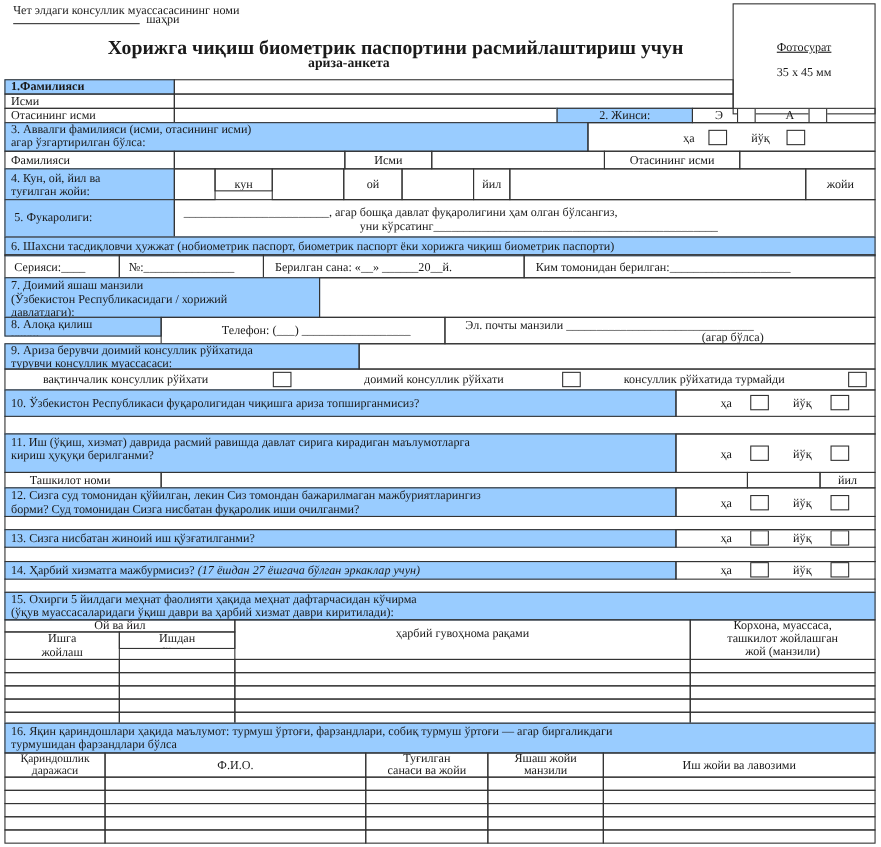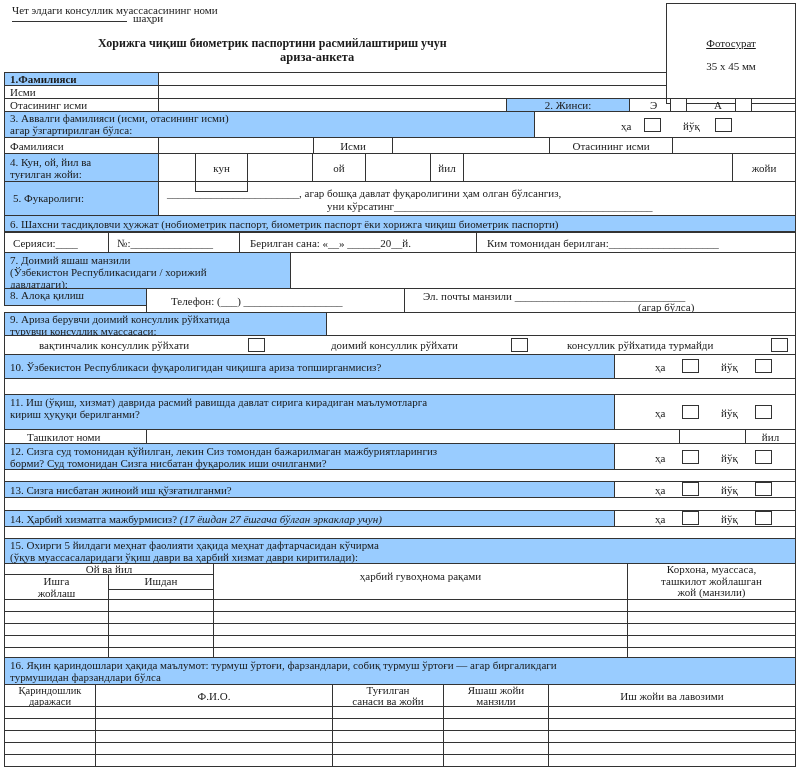--- a/index.html
+++ b/index.html
@@ -14,21 +14,21 @@
   .cb { position: absolute; width: 17px; height: 14px; border: 1px solid #333; background: #fff; }
   .hl { position: absolute; height: 1px; background: #333; }
   .ctr { text-align: center; }
 </style>
 </head>
 <body>
 
 <div class="t" style="left:12px;top:4px;font-size:11px;">Чет элдаги консуллик муассасасининг номи</div>
 <div class="hl" style="left:12px;top:21px;width:115px;"></div>
 <div class="t" style="left:133px;top:12px;">шаҳри</div>
-<div class="t b" style="left:98px;top:37px;font-size:12px;">Хорижга чиқиш биометрик паспортини расмийлаштириш учун</div>
+<div class="t b" style="left:98px;top:37px;font-size:18px;">Хорижга чиқиш биометрик паспортини расмийлаштириш учун</div>
 <div class="t b" style="left:280px;top:51px;font-size:12.5px;">ариза-анкета</div>
 
 <div class="abs" style="left:666px;top:3px;width:130px;height:101px;border:1px solid #333;">
   <div class="t ctr" style="left:0;width:128px;top:33px;text-decoration:underline;">Фотосурат</div>
   <div class="t ctr" style="left:0;width:128px;top:56px;">35 х 45 мм</div>
 </div>
 
 <div class="cell blue b" style="left:4px;top:72px;width:155px;height:14px;padding-left:5px;">1.Фамилияси</div>
 <div class="cell" style="left:158px;top:72px;width:509px;height:14px;"></div>
 <div class="cell" style="left:4px;top:85px;width:155px;height:14px;padding-left:5px;">Исми</div>
@@ -59,21 +59,21 @@
 <div class="cell ctr" style="left:313px;top:137px;width:80px;height:17px;padding-top:2px;">Исми</div>
 <div class="cell" style="left:392px;top:137px;width:158px;height:17px;"></div>
 <div class="cell ctr" style="left:549px;top:137px;width:124px;height:17px;padding-top:2px;">Отасининг исми</div>
 <div class="cell" style="left:672px;top:137px;width:124px;height:17px;"></div>
 
 <div class="cell blue" style="left:4px;top:153px;width:155px;height:29px;padding:2px 0 0 5px;">
   <div>4. Кун, ой, йил ва</div>
   <div>туғилган жойи:</div>
 </div>
 <div class="cell" style="left:158px;top:153px;width:38px;height:29px;"></div>
-<div class="cell ctr" style="left:195px;top:153px;width:53px;height:39px;padding-top:8px;">кун</div>
+<div class="cell ctr" style="left:195px;top:153px;width:53px;height:21px;padding-top:8px;">кун</div>
 <div class="cell" style="left:247px;top:153px;width:66px;height:29px;"></div>
 <div class="cell ctr" style="left:312px;top:153px;width:54px;height:29px;padding-top:8px;">ой</div>
 <div class="cell" style="left:365px;top:153px;width:66px;height:29px;"></div>
 <div class="cell ctr" style="left:430px;top:153px;width:34px;height:29px;padding-top:8px;">йил</div>
 <div class="cell" style="left:463px;top:153px;width:270px;height:29px;"></div>
 <div class="cell ctr" style="left:732px;top:153px;width:64px;height:29px;padding-top:8px;">жойи</div>
 
 <div class="cell blue" style="left:4px;top:181px;width:155px;height:35px;padding:10px 0 0 8px;">5. Фукаролиги:</div>
 <div class="cell" style="left:158px;top:181px;width:638px;height:35px;">
   <div class="t" style="left:8px;top:5px;">________________________, агар бошқа давлат фуқаролигини ҳам олган бўлсангиз,</div>
@@ -90,21 +90,21 @@
   <div>7. Доимий яшаш манзили</div>
   <div>(Ўзбекистон Республикасидаги / хорижий</div>
   <div>давлатдаги):</div>
 </div>
 <div class="cell" style="left:290px;top:252px;width:506px;height:37px;"></div>
 
 <div class="cell blue" style="left:4px;top:288px;width:143px;height:18px;padding:0 0 12px 5px;">
   <div>8. Алоқа қилиш</div>
   <div>учун:</div>
 </div>
-<div class="cell" style="left:146px;top:288px;width:259px;height:25px;padding:6px 0 0 24px;">Телефон: (___) __________________</div>
+<div class="cell" style="left:146px;top:288px;width:259px;height:25px;padding:6px 0 0 24px;text-align:center;">Телефон: (___) __________________</div>
 <div class="cell" style="left:404px;top:288px;width:392px;height:25px;">
   <div class="t" style="left:18px;top:1px;">Эл. почты манзили _______________________________</div>
   <div class="t" style="left:233px;top:12px;">(агар бўлса)</div>
 </div>
 
 <div class="cell blue" style="left:4px;top:312px;width:323px;height:24px;padding:0 0 0 5px;">
   <div>9. Ариза берувчи доимий консуллик рўйхатида</div>
   <div>турувчи консуллик муассасаси:</div>
 </div>
 <div class="cell" style="left:326px;top:312px;width:470px;height:24px;"></div>

